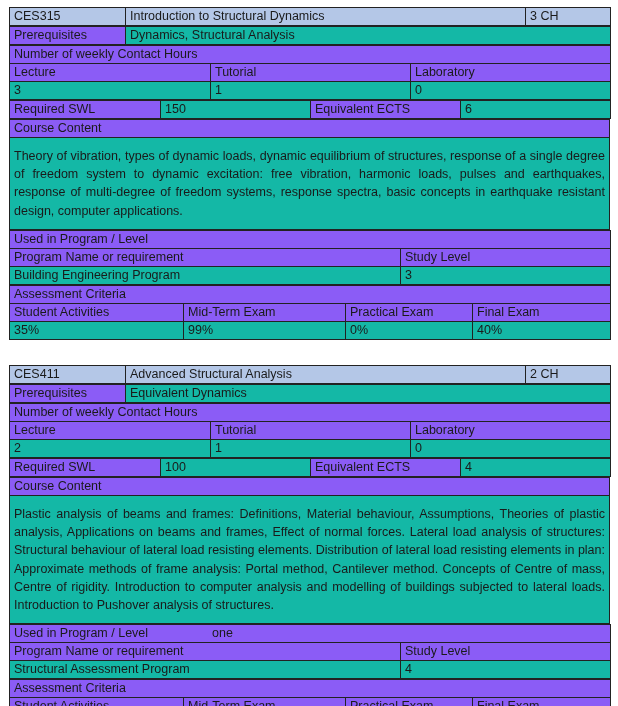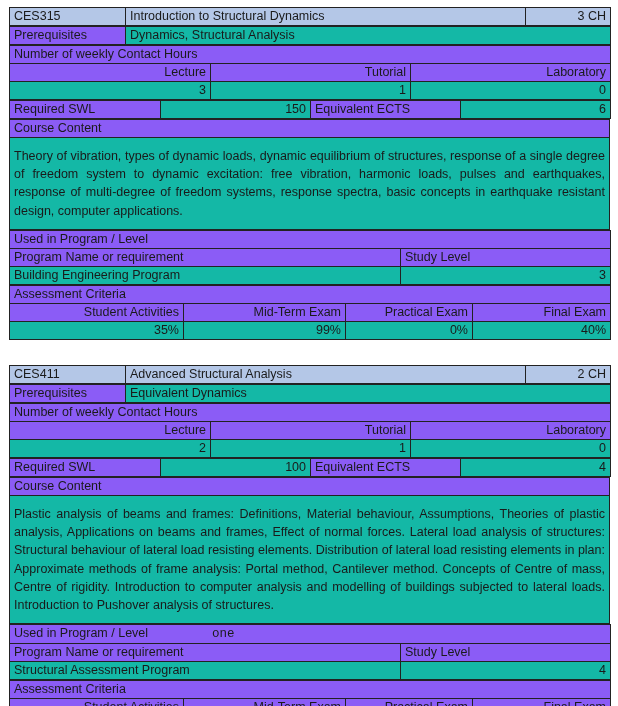--- a/index.html
+++ b/index.html
@@ -5,23 +5,23 @@
   html, body { margin: 0; padding: 0; background: #ffffff; }
   body { width: 618px; height: 706px; position: relative; font-family: "Liberation Sans", sans-serif; font-size: 12.5px; color: #1a1a1a; overflow: hidden; }
   .course { position: absolute; left: 9px; width: 583px; }
   .course.c1 { top: 7px; }
   .course.c2 { top: 365px; }
   table { border-collapse: collapse; width: 601px; table-layout: fixed; }
   td { border: 1px solid #222; padding: 0 4px; height: 17px; line-height: 17px; white-space: nowrap; overflow: hidden; }
   .blue { background: #b4c7e7; }
   .green { background: #8b5cf6; }
   .white { background: #14b8a6; }
-  .center { text-align: right; }
+  .center { text-align: left; }
   .content { white-space: normal; text-align: justify; line-height: 18.2px; padding: 9px 4px; height: auto; }
-  .one { display: inline-block; margin-left: 64px; font-family: Liberation Mono, monospace; }
+  .one { display: inline-block; margin-left: 64px; }
 </style>
 </head>
 <body>
 
 <div class="course c1">
   <table>
     <colgroup>
         <col style="width:116px">
         <col style="width:400px">
         <col style="width:85px">

